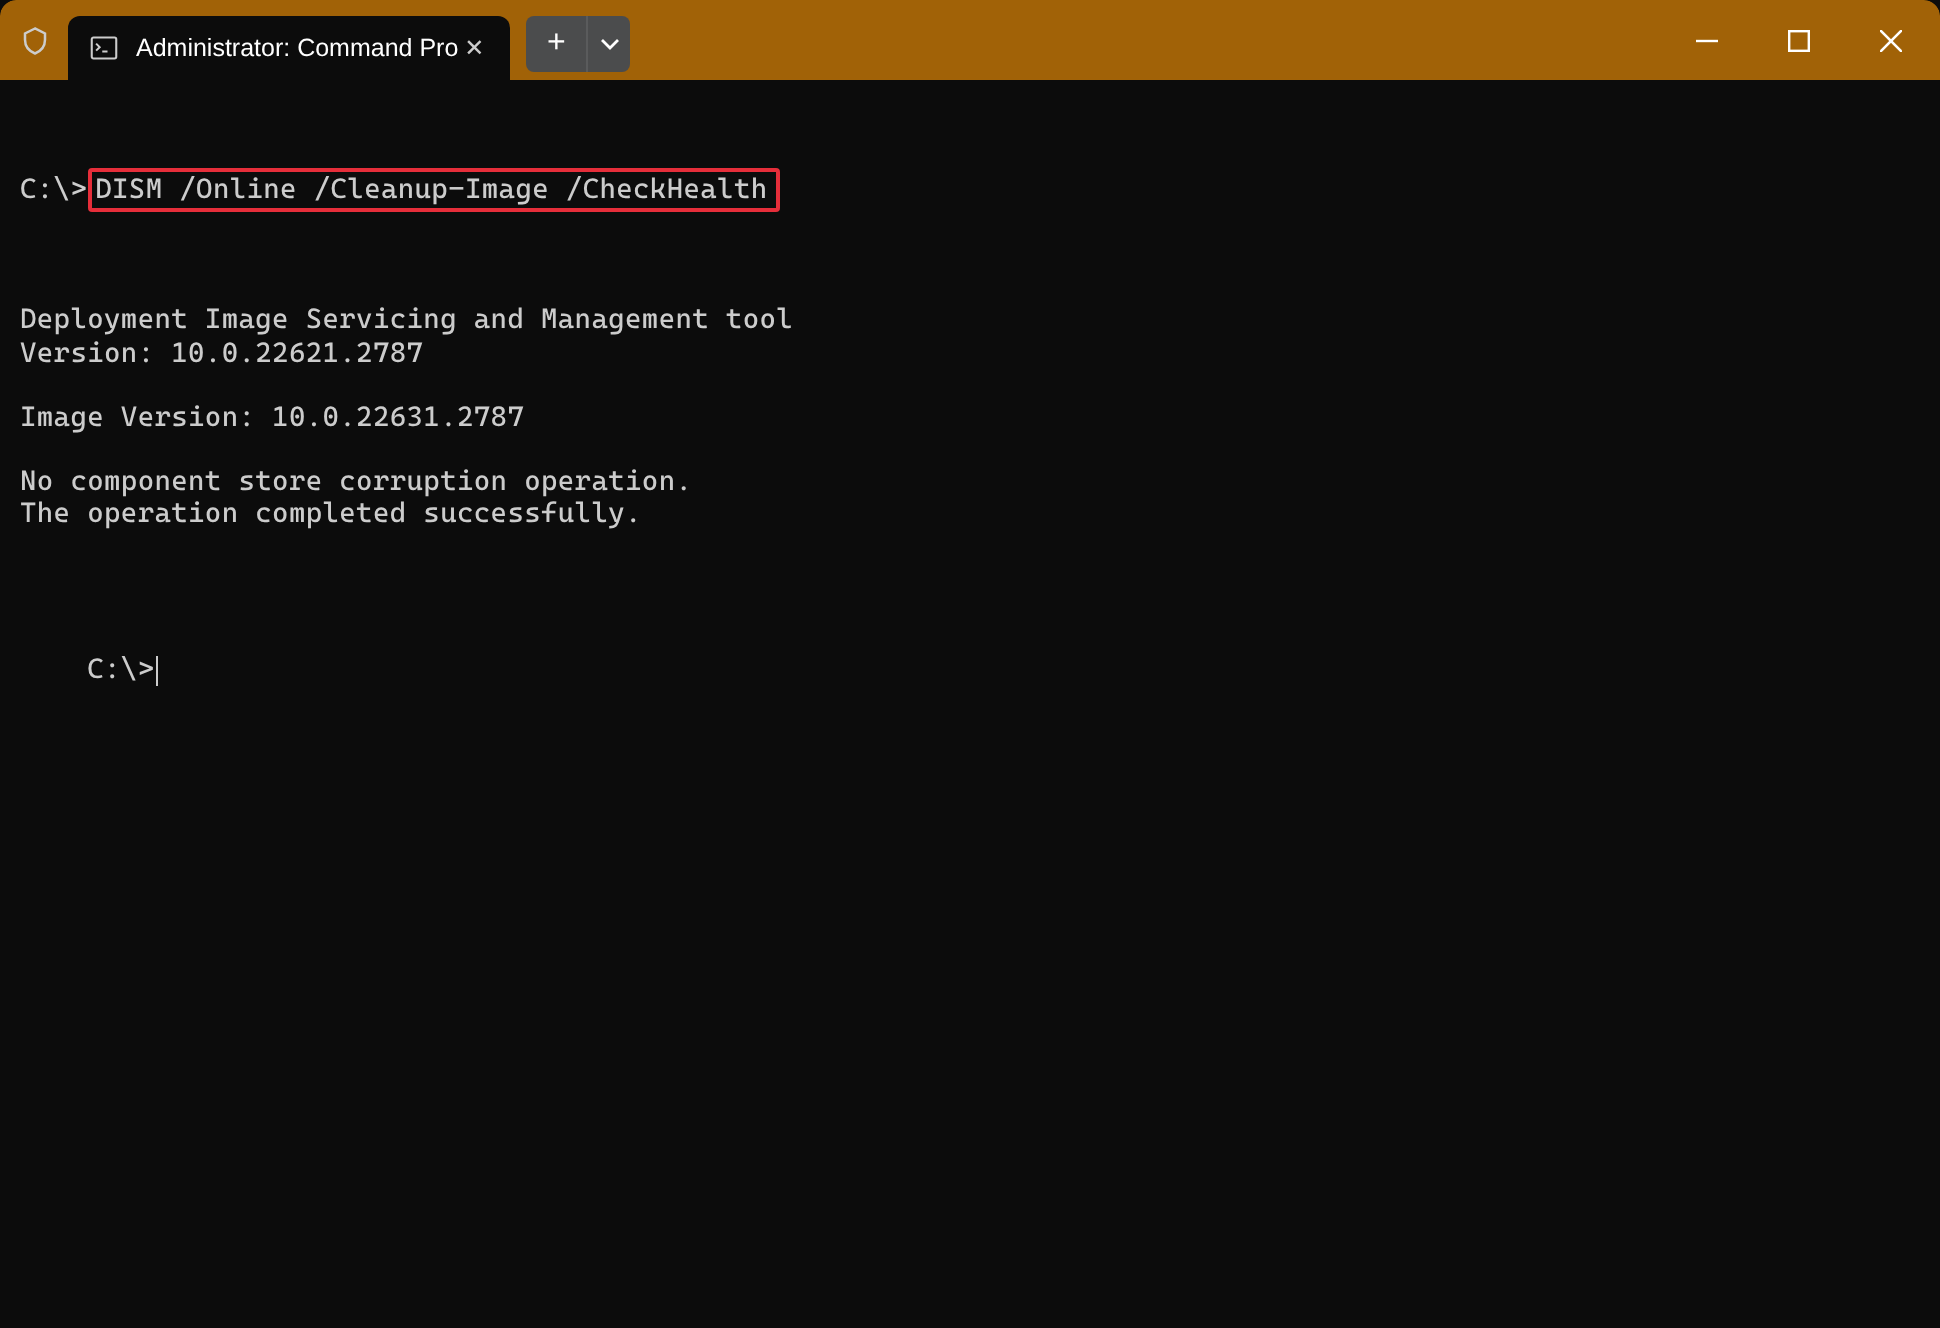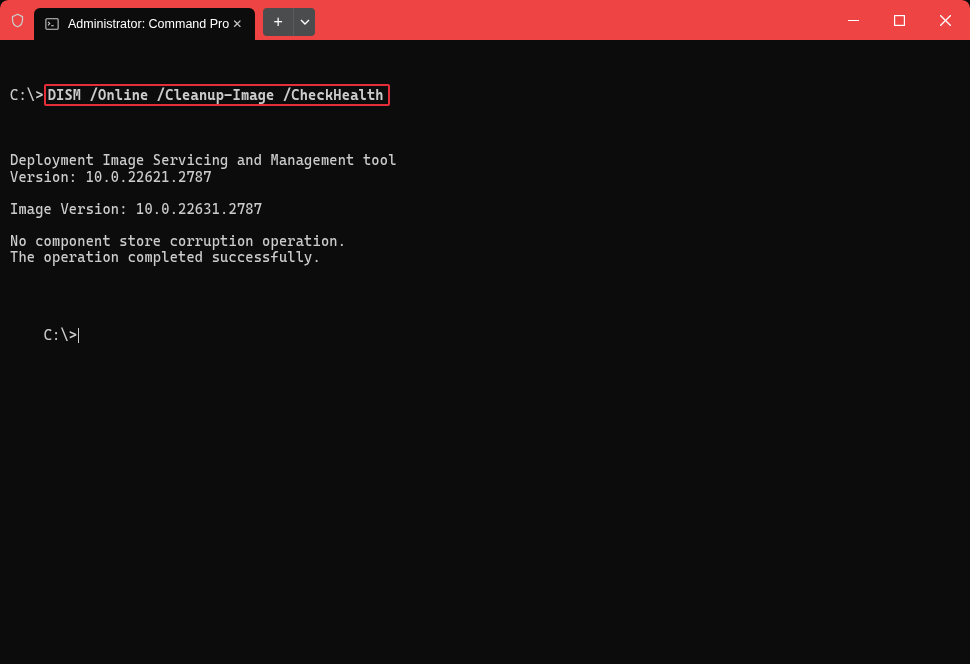--- a/index.html
+++ b/index.html
@@ -7,21 +7,21 @@
       width: 970px;
       height: 664px;
       background: #0c0c0c;
       font-family: 'Cascadia Mono', 'Consolas', monospace;
       overflow: hidden;
       border-radius: 8px;
       position: relative;
     }
     .titlebar {
       height: 40px;
-      background: #ef4444;
+      background: #a16207;
       display: flex;
       align-items: center;
       padding: 0 2px;
       border-radius: 8px 8px 0 0;
     }
     .shield-icon {
       width: 18px;
       height: 18px;
       margin: 0 8px 0 6px;
       display: flex;
@@ -120,21 +120,20 @@
     }
     .prompt-line {
       display: flex;
       align-items: baseline;
     }
     .highlighted-cmd {
       border: 2px solid #e62e3a;
       border-radius: 2px;
       padding: 1px 4px 1px 2px;
       display: inline-block;
-      font-weight: bold;
     }
     .output-block {
       margin-top: 14px;
     }
     .cursor {
       display: inline-block;
       width: 1px;
       height: 15px;
       background: #cccccc;
       vertical-align: text-bottom;

